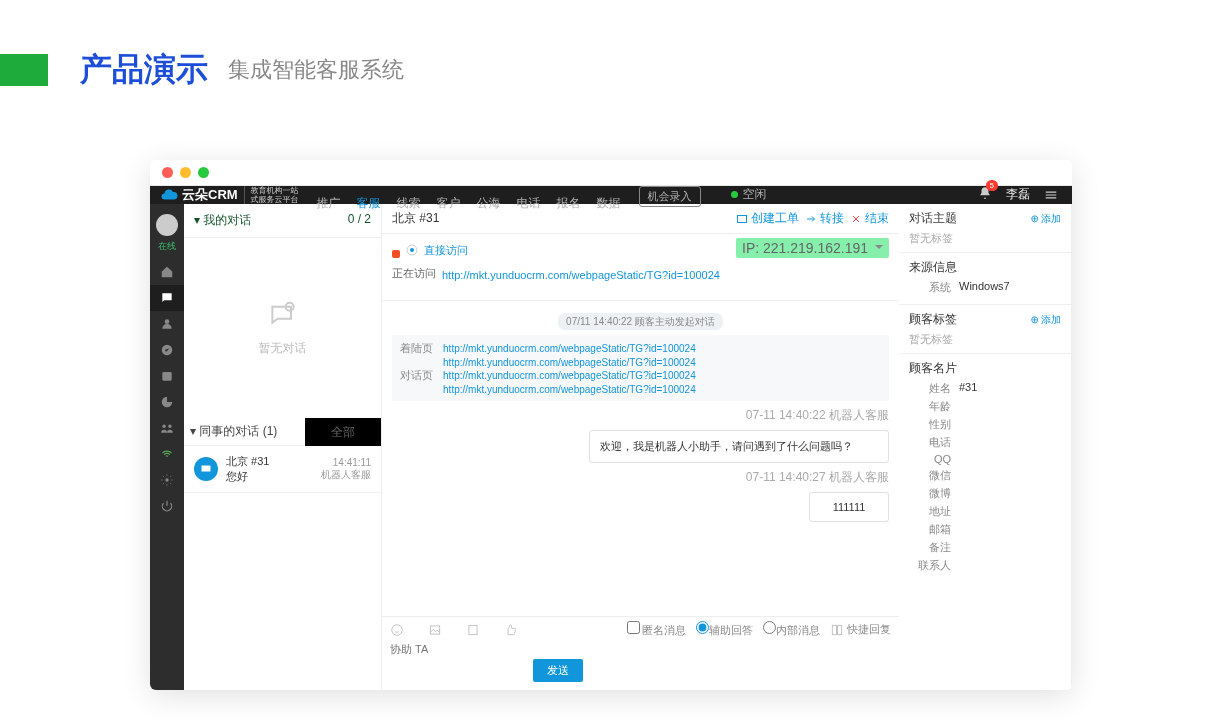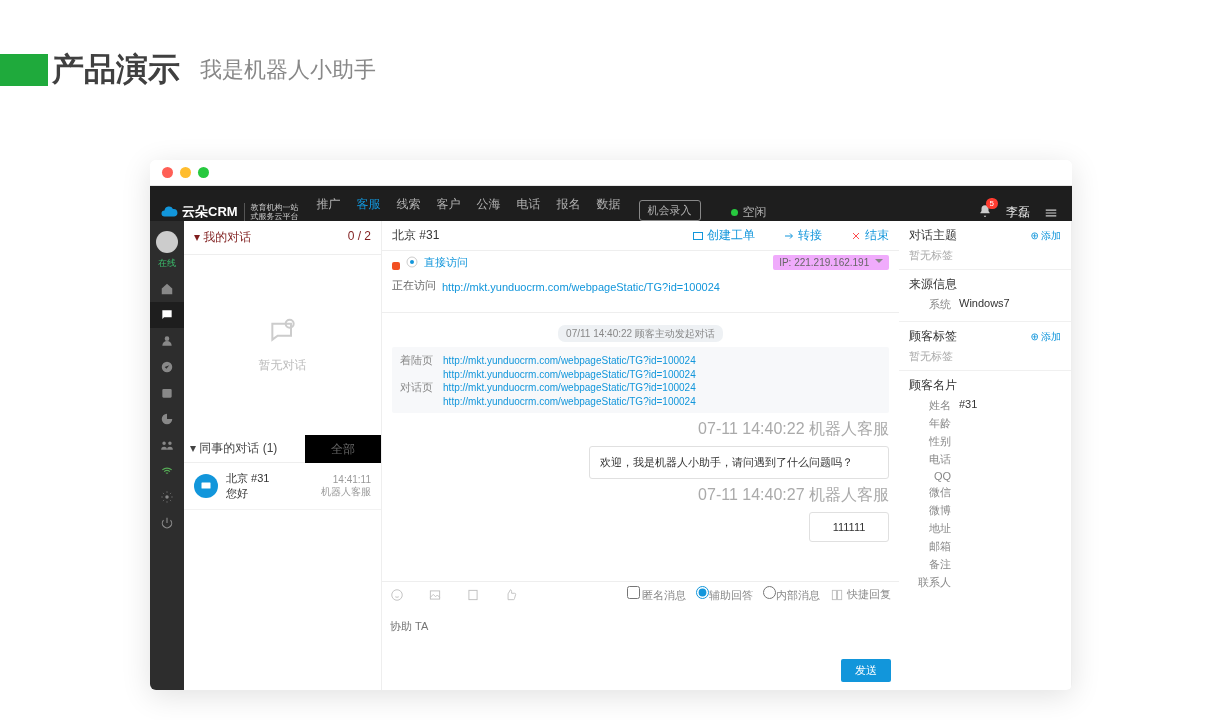--- a/index.html
+++ b/index.html
@@ -1,26 +1,26 @@
 <!DOCTYPE html>
 <html><head>
 <meta charset="utf-8">
 <style>
 *{margin:0;padding:0;box-sizing:border-box;font-family:"Microsoft YaHei","PingFang SC",sans-serif}
 body{background:#fff}
 .page{width:1210px;height:720px;position:relative;overflow:hidden}
 .slide-title{position:absolute;top:48px;left:0;display:flex;align-items:center}
 .slide-title .bar{width:48px;height:32px;background:#1faa3c}
-.slide-title h1{font-size:32px;font-weight:700;color:#404040;margin-left:4px}
+.slide-title h1{font-size:32px;font-weight:700;color:#1d4ed8;margin-left:32px}
 .slide-title h2{font-size:22px;font-weight:400;color:#888;margin-left:20px}
 .window{position:absolute;left:150px;top:160px;width:922px;height:530px;background:#fff;border-radius:6px;box-shadow:0 6px 30px rgba(0,0,0,0.12);overflow:hidden;display:flex;flex-direction:column}
 .mac-bar{height:26px;background:#fff;display:flex;align-items:center;padding-left:12px;border-bottom:1px solid #e8e8e8}
 .mac-bar span{width:11px;height:11px;border-radius:50%;margin-right:7px}
 .dot-r{background:#ff5f56}.dot-y{background:#ffbd2e}.dot-g{background:#27c93f}
-.topnav{height:35px;background:#1e1e1e;color:#b0b0b0;display:flex;align-items:flex-end;font-size:12px}
+.topnav{height:18px;background:#1e1e1e;color:#b0b0b0;display:flex;align-items:flex-start;font-size:12px}
 .logo{display:flex;align-items:center;padding:0 10px;color:#fff}
 .logo svg{margin-right:4px}
 .logo-txt{font-weight:700;font-size:13px}
 .logo-sub{font-size:8px;line-height:9px;color:#ccc;border-left:1px solid #555;padding-left:6px;margin-left:6px}
 .nav-items{display:flex}
 .nav-items span{padding:0 8px;line-height:34px;cursor:pointer}
 .nav-items .act{color:#1296db}
 .rec-btn{border:1px solid #888;border-radius:3px;padding:2px 8px;font-size:11px;margin-left:10px}
 .status-idle{margin-left:30px;display:flex;align-items:center}
 .status-idle::before{content:"";width:7px;height:7px;border-radius:50%;background:#27c93f;margin-right:5px}
@@ -29,78 +29,78 @@
 .bell .badge{position:absolute;top:-6px;right:-6px;background:#ff3b30;color:#fff;font-size:8px;border-radius:7px;padding:1px 4px}
 .body{flex:1;display:flex;min-height:0}
 .iconbar{width:34px;background:#2d2d2d;display:flex;flex-direction:column;align-items:center;padding-top:6px;color:#888}
 .iconbar .av{width:22px;height:22px;border-radius:50%;background:#ccc;margin:4px 0}
 .iconbar .lbl{font-size:9px;color:#3bbd6b;margin-bottom:6px}
 .iconbar .ic{width:34px;height:26px;display:flex;align-items:center;justify-content:center;cursor:pointer}
 .iconbar .ic svg{width:14px;height:14px;fill:#888}
 .iconbar .ic.act{background:#1e1e1e}
 .iconbar .ic.act svg{fill:#fff}
 .conv-list{width:198px;border-right:1px solid #eee;display:flex;flex-direction:column;font-size:12px;color:#666}
-.conv-sec{padding:8px 10px;border-bottom:1px solid #eee;display:flex;justify-content:space-between;color:#7f1d1d}
+.conv-sec{padding:8px 10px;border-bottom:1px solid #eee;display:flex;justify-content:space-between;color:#14532d}
 .conv-empty{flex:0 0 180px;display:flex;flex-direction:column;align-items:center;justify-content:center;color:#bbb}
 .conv-empty svg{width:32px;height:32px;fill:none;stroke:#ccc;stroke-width:1.5;margin-bottom:8px}
 .collg-head{display:flex;align-items:center;border-bottom:1px solid #eee;height:28px}
 .collg-head .t{flex:1;padding-left:6px;color:#444}
 .collg-head .all{width:76px;background:#000000;text-align:center;line-height:28px;color:#666}
 .conv-item{padding:8px 10px;border-bottom:1px solid #f2f2f2;display:flex;align-items:center;cursor:pointer}
 .conv-item .cico{width:24px;height:24px;border-radius:50%;background:#1296db;display:flex;align-items:center;justify-content:center;margin-right:8px}
 .conv-item .cico svg{width:12px;height:12px;fill:#fff}
 .conv-item .cinfo{flex:1}
 .conv-item .name{color:#333;font-size:11px}
 .conv-item .msg{color:#333;font-size:11px}
 .conv-item .meta{text-align:right;font-size:10px;color:#999}
 .chat{flex:1;display:flex;min-width:0;border-right:1px solid #eee}
 .center{flex:1;display:flex;flex-direction:column;min-width:0}
 .chat-head{height:30px;border-bottom:1px solid #eee;display:flex;align-items:center;padding:0 10px;font-size:12px}
 .chat-head .title{color:#333;font-weight:500}
-.chat-head .actions{margin-left:auto;display:flex;gap:28px}
+.chat-head .actions{margin-left:auto;display:flex;gap:6px}
 .chat-head .actions span{display:flex;align-items:center;gap:3px;cursor:pointer;color:#1296db}
 .chat-head .actions .end{color:#ff4d4f}
 .link-row{padding:4px 10px;font-size:11px;color:#666;display:flex;align-items:flex-end;gap:6px}
 .link-row a{color:#1296db;text-decoration:none}
-.link-row .ip{margin-left:auto;background:#f0abfc;padding:2px 6px;border-radius:2px;font-size:10px;color:#666}
+.link-row .ip{margin-left:auto;background:#86efac;padding:2px 6px;border-radius:2px;font-size:14px;color:#666}
 .chip{width:8px;height:8px;border-radius:2px;display:inline-block}
 .messages{flex:1;overflow:auto;padding:8px 10px;font-size:11px;color:#666}
 .sys-tag{text-align:center;margin:6px 0}
 .sys-tag span{background:#eef1f4;padding:3px 8px;border-radius:7px;font-size:10px;color:#888}
 .url-block{background:#f7f8fa;padding:6px 8px;border-radius:2px;margin:4px 0}
 .url-block .lab{color:#888;display:inline-block;width:40px}
 .url-block a{color:#1296db;text-decoration:none;font-size:10px}
-.ts-right{text-align:right;font-size:16px;color:#aaa;margin:6px 0}
+.ts-right{text-align:right;font-size:12px;color:#aaa;margin:6px 0}
 .bubble{max-width:300px;margin-left:auto;border:1px solid #e0e0e0;border-radius:3px;padding:8px 10px;background:#fff;color:#333;font-size:11px;margin-bottom:4px}
 .composer{border-top:1px solid #eee;padding:4px 8px 8px;font-size:11px}
-.comp-tools{display:flex;align-items:center;gap:24px;color:#bbb;margin-bottom:16px}
+.comp-tools{display:flex;align-items:center;gap:24px;color:#bbb;margin-bottom:4px}
 .comp-tools svg{width:14px;height:14px;fill:none;stroke:#bbb;stroke-width:1.5}
 .comp-tools .right{margin-left:auto;display:flex;gap:10px;align-items:center;color:#888}
 .comp-tools input[type=checkbox]{margin-right:2px}
-.comp-area{display:flex;flex-direction:column}
+.comp-area{display:flex;}
 .comp-area textarea{border:0;resize:none;height:40px;font-size:11px;color:#666;outline:none}
 .send{align-self:flex-end;background:#1296db;color:#fff;border:0;padding:4px 14px;border-radius:2px;font-size:11px;cursor:pointer}
 .rpanel{width:172px;font-size:11px;color:#555;overflow:auto}
 .rsec{padding:6px 10px;border-bottom:1px solid #f0f0f0}
 .rsec .h{display:flex;justify-content:space-between;align-items:center;color:#333;font-size:12px;margin-bottom:4px}
 .rsec .h .add{color:#1296db;cursor:pointer;font-size:10px;display:flex;align-items:center;gap:2px}
 .rsec .muted{color:#aaa}
 .kv{display:flex;margin:3px 0}
 .kv .k{width:42px;color:#888;text-align:right;margin-right:8px}
 .kv .v{color:#333}
 .caret{border:4px solid transparent;border-bottom-color:#888;transform:rotate(180deg);display:inline-block;margin-left:3px;vertical-align:middle}
 </style>
 </head>
 <body>
 
 <div class="page">
   <div class="slide-title">
     <div class="bar"></div>
     <h1>产品演示</h1>
-    <h2>我是机器人小助手</h2>
+    <h2>集成智能客服系统</h2>
   </div>
 
   <div class="window">
     <div class="mac-bar">
       <span class="dot-r"></span>
       <span class="dot-y"></span>
       <span class="dot-g"></span>
     </div>
 
     <div class="topnav">

